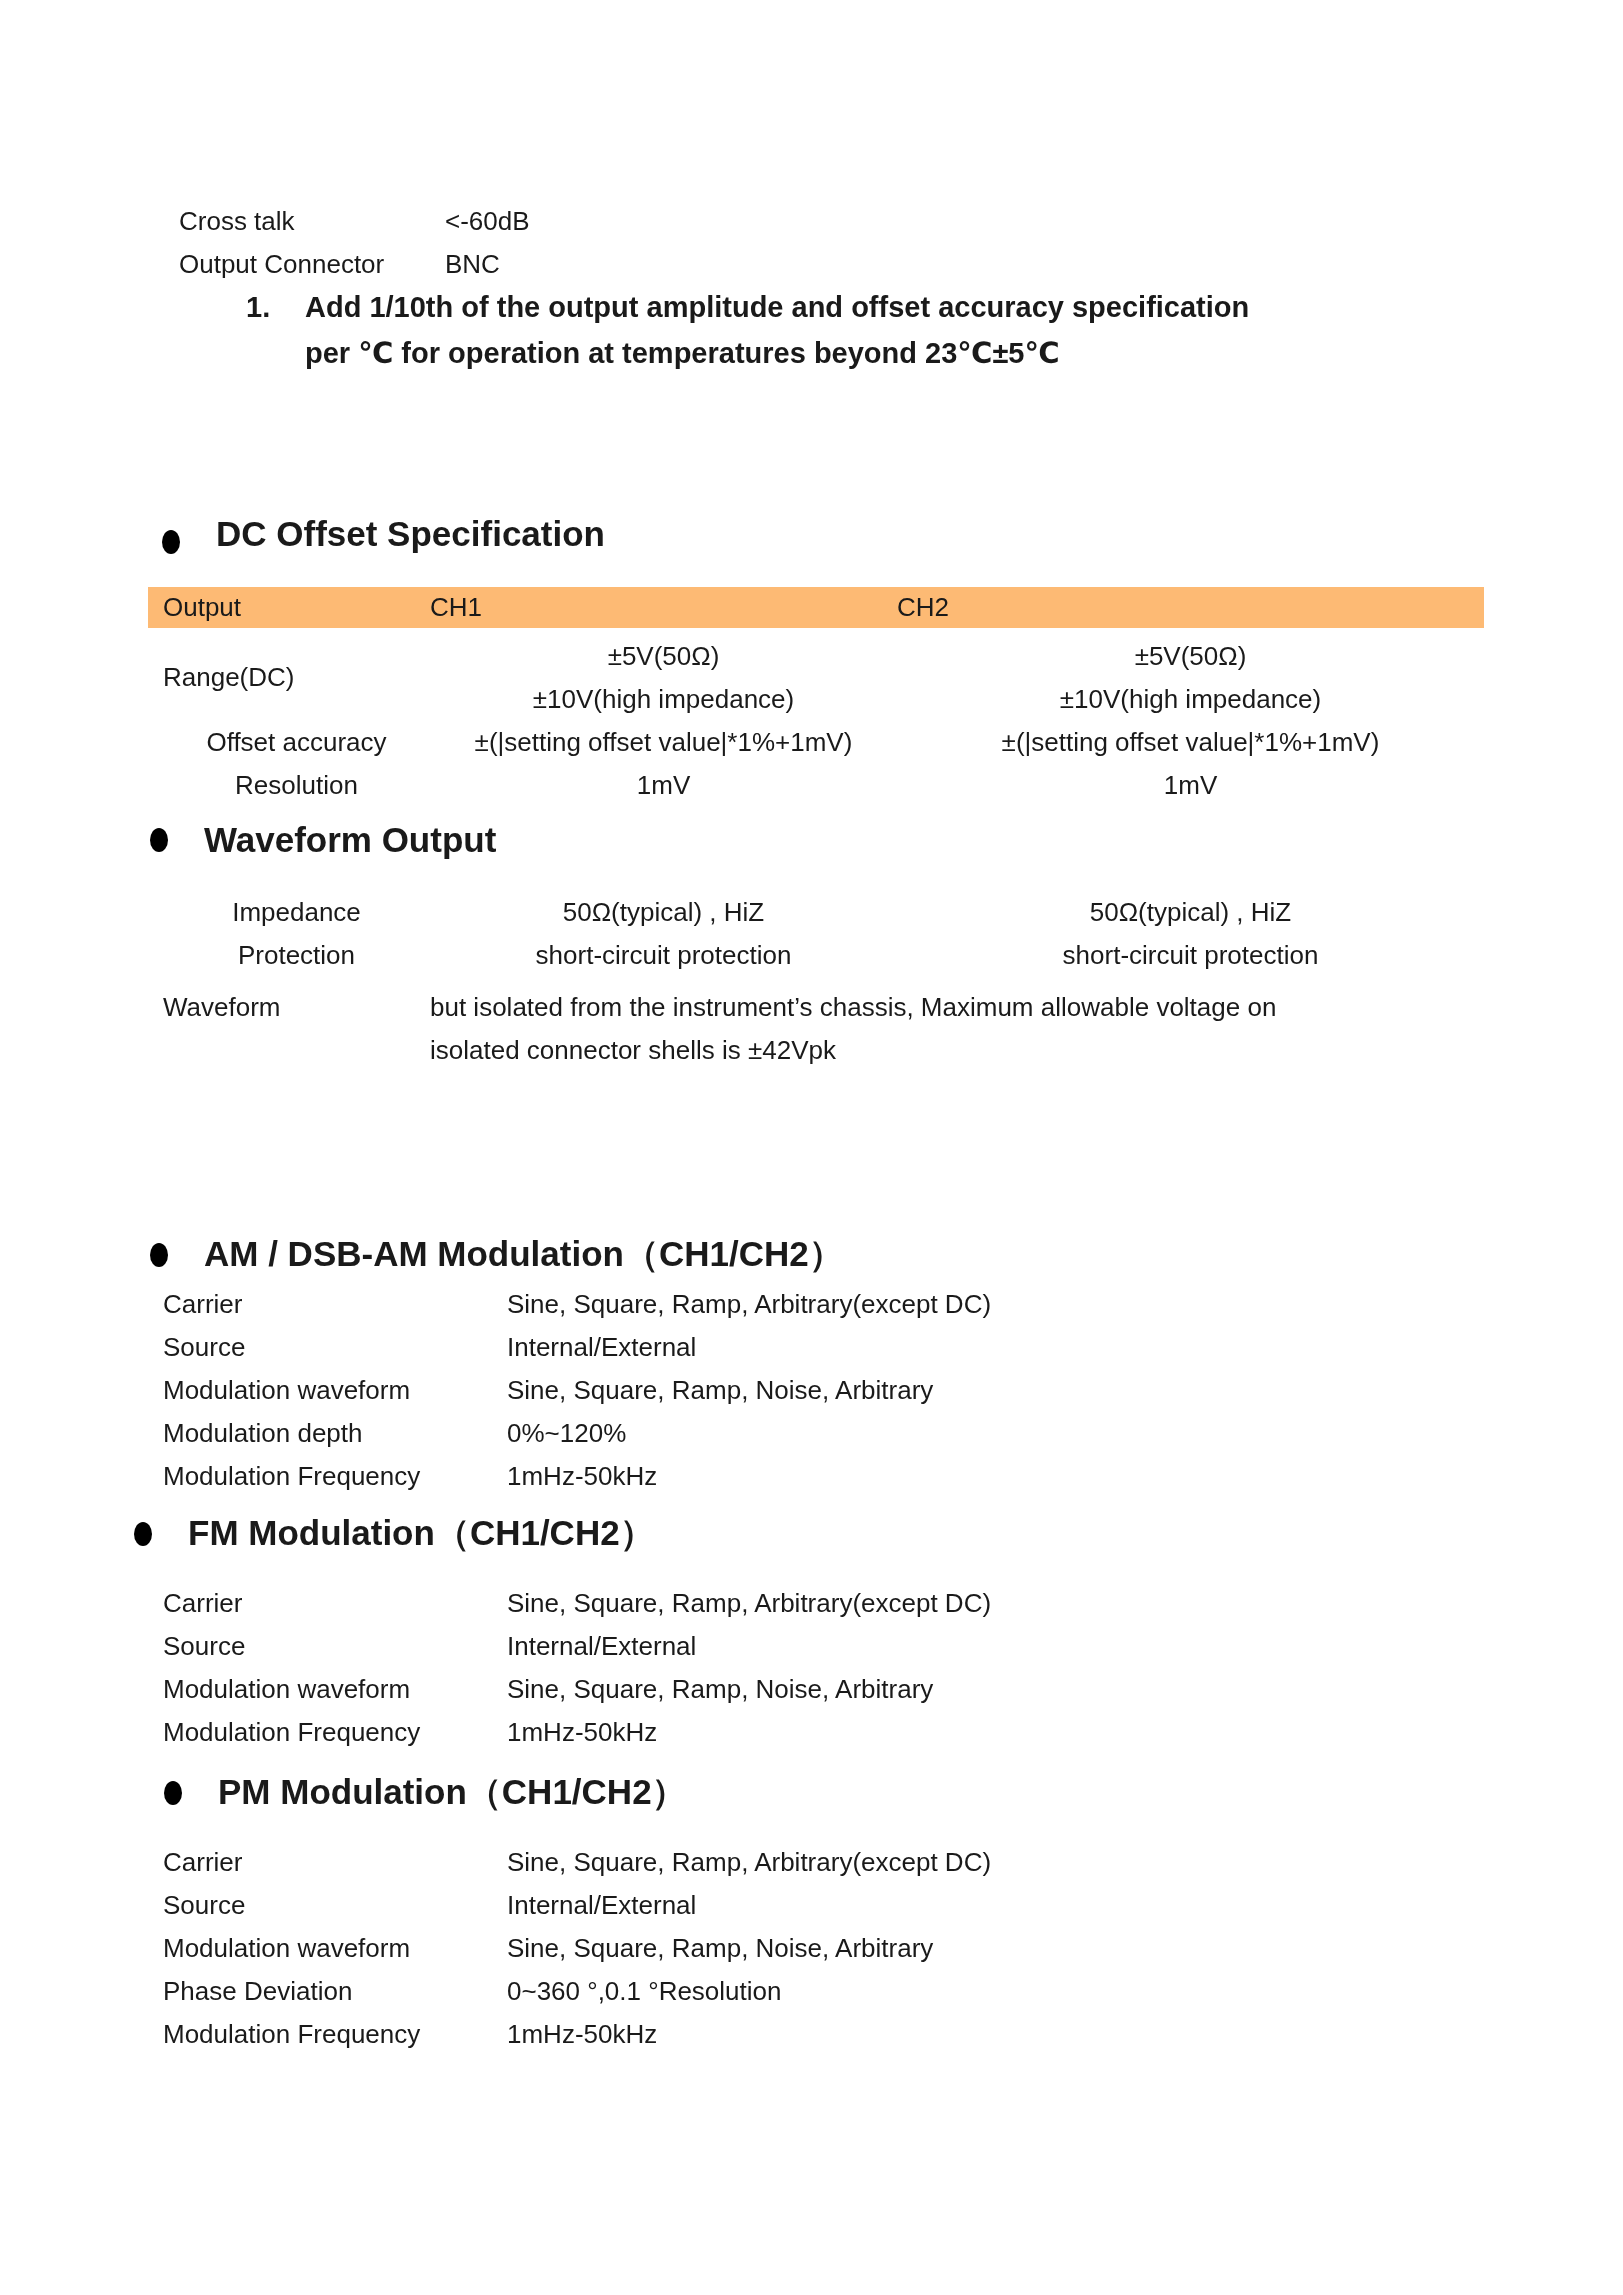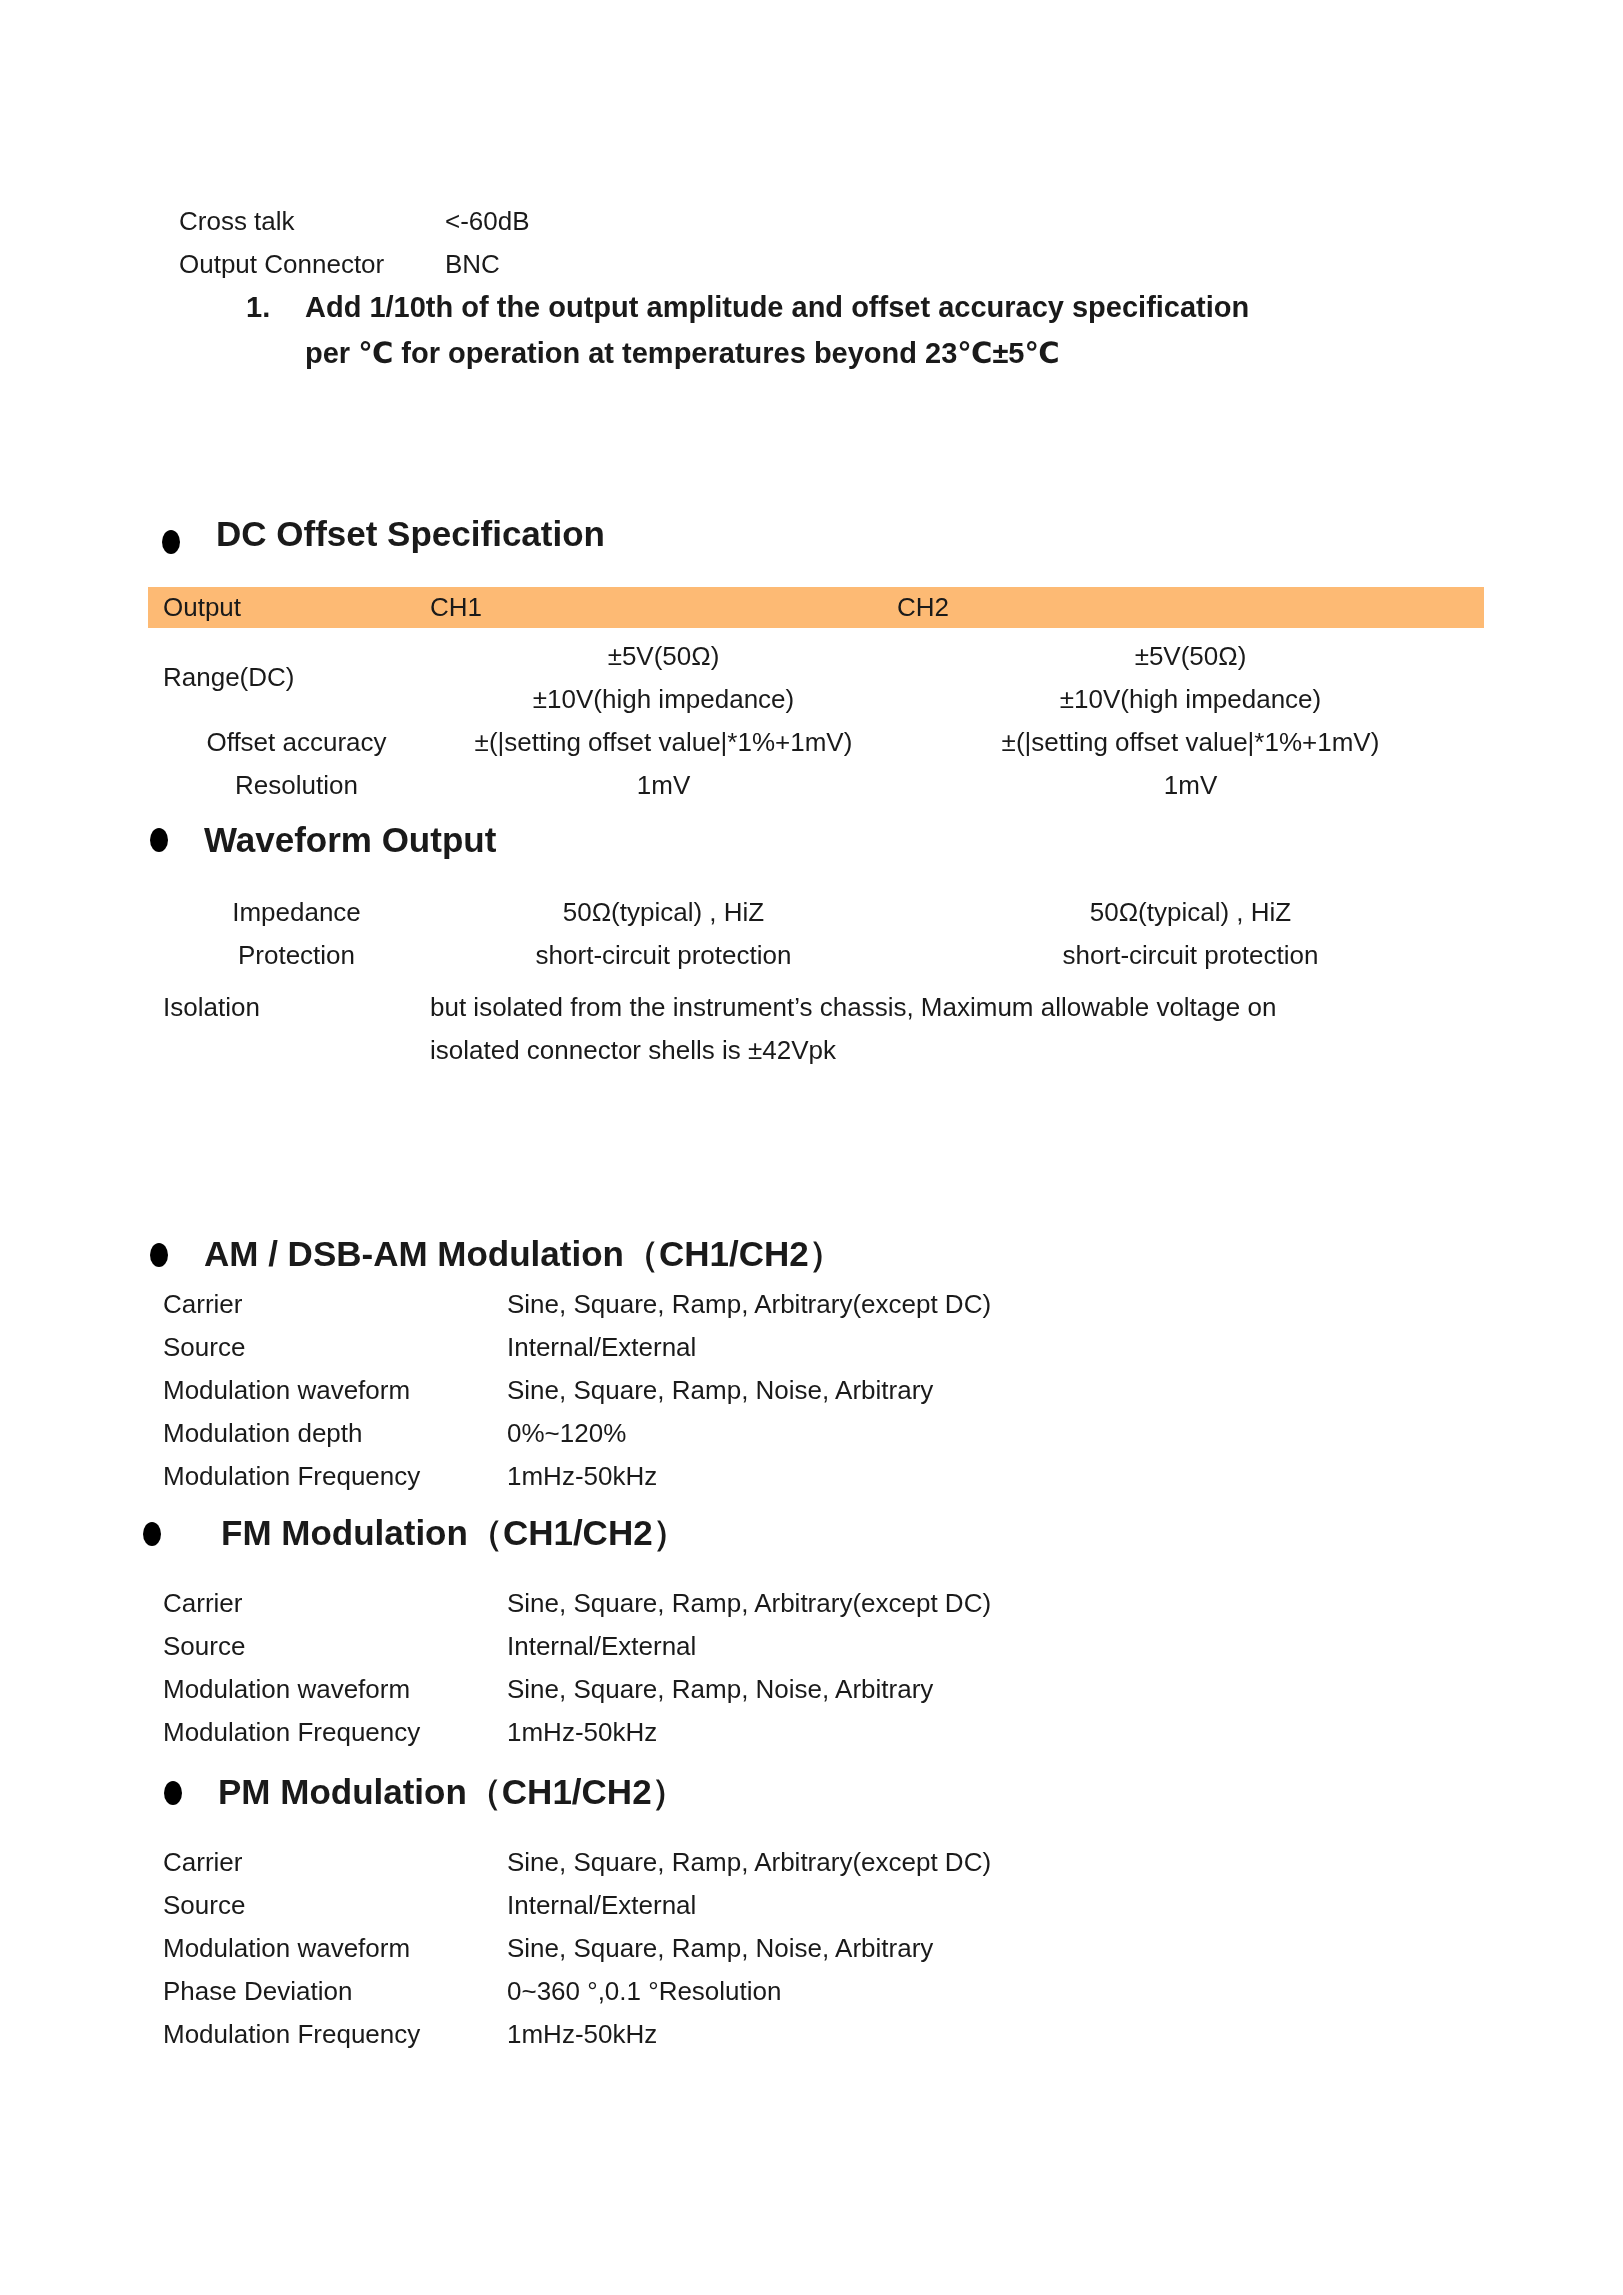--- a/index.html
+++ b/index.html
@@ -109,21 +109,21 @@
       <div class="t-body-lbl">Impedance</div>
       <div>50Ω(typical) , HiZ</div>
       <div>50Ω(typical) , HiZ</div>
     </div>
     <div class="t-grid t-row">
       <div class="t-body-lbl">Protection</div>
       <div>short-circuit protection</div>
       <div>short-circuit protection</div>
     </div>
     <div class="iso-grid" style="margin-top:8.5px;">
-      <div class="t-body-lbl">Isolation</div>
+      <div class="t-body-lbl">Waveform</div>
       <div>
         <div>but isolated from the instrument’s chassis, Maximum allowable voltage on</div>
         <div>isolated connector shells is ±42Vpk</div>
       </div>
     </div>
   </div>
 
   <div class="abs heading" style="top:1207px; left:150px;margin-top:24px;">
     <span class="bullet"></span>
     <span>AM / DSB-AM Modulation（CH1/CH2）</span>
@@ -145,21 +145,21 @@
     <div class="mod-row">
       <span class="lbl">Modulation depth</span>
       <span>0%~120%</span>
     </div>
     <div class="mod-row">
       <span class="lbl">Modulation Frequency</span>
       <span>1mHz-50kHz</span>
     </div>
   </div>
 
-  <div class="abs heading" style="top:1510px; left:143px;gap:24px;">
+  <div class="abs heading" style="top:1510px; left:134px;">
     <span class="bullet"></span>
     <span>FM Modulation（CH1/CH2）</span>
   </div>
 
   <div class="abs" style="top:1582px; left:163px;">
     <div class="mod-row">
       <span class="lbl">Carrier</span>
       <span>Sine, Square, Ramp, Arbitrary(except DC)</span>
     </div>
     <div class="mod-row">

